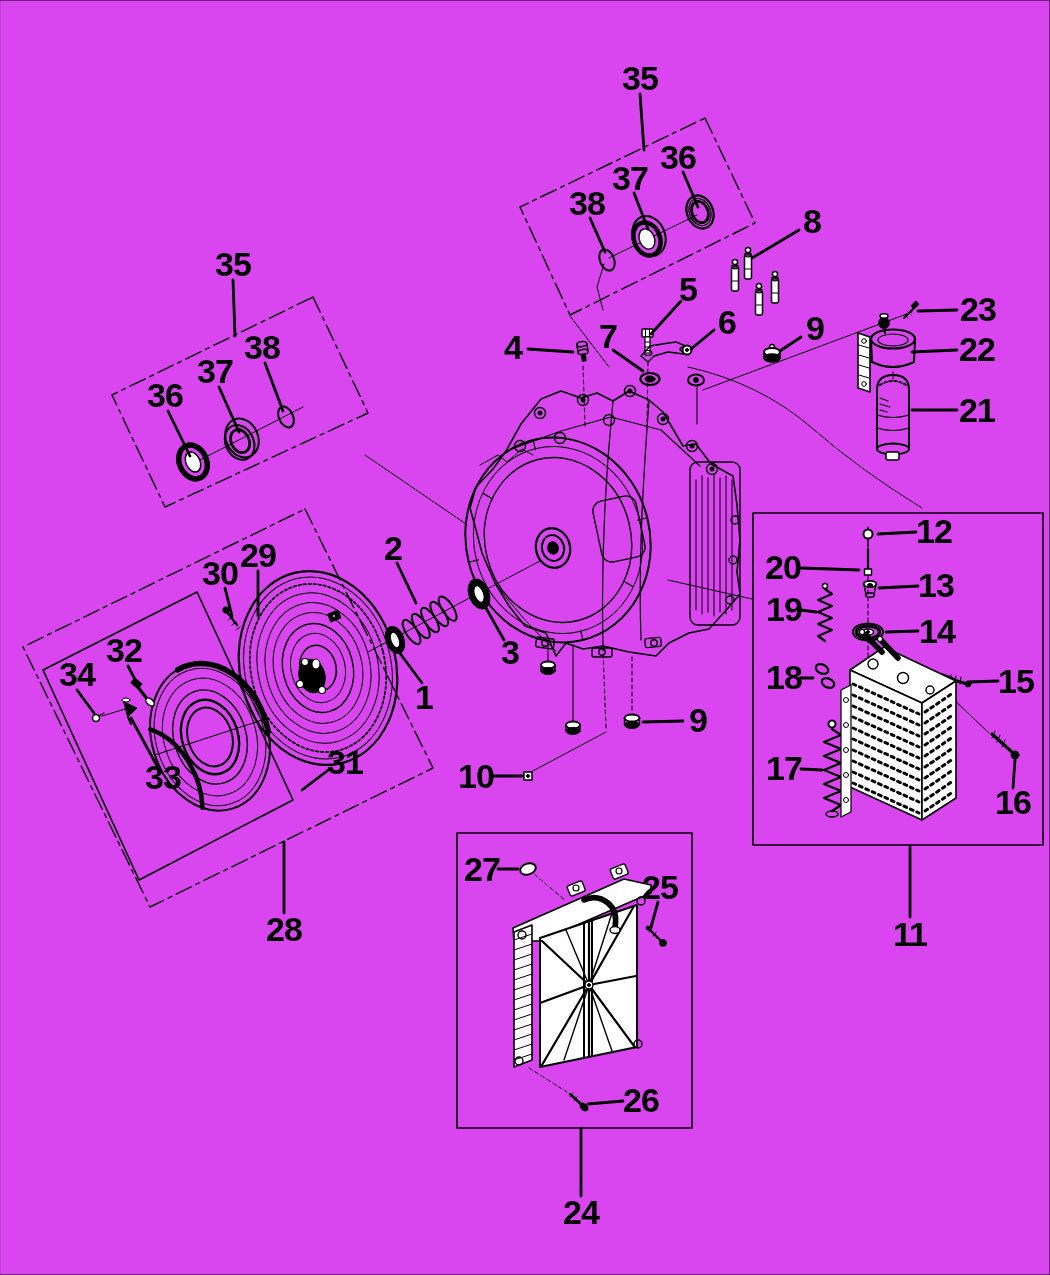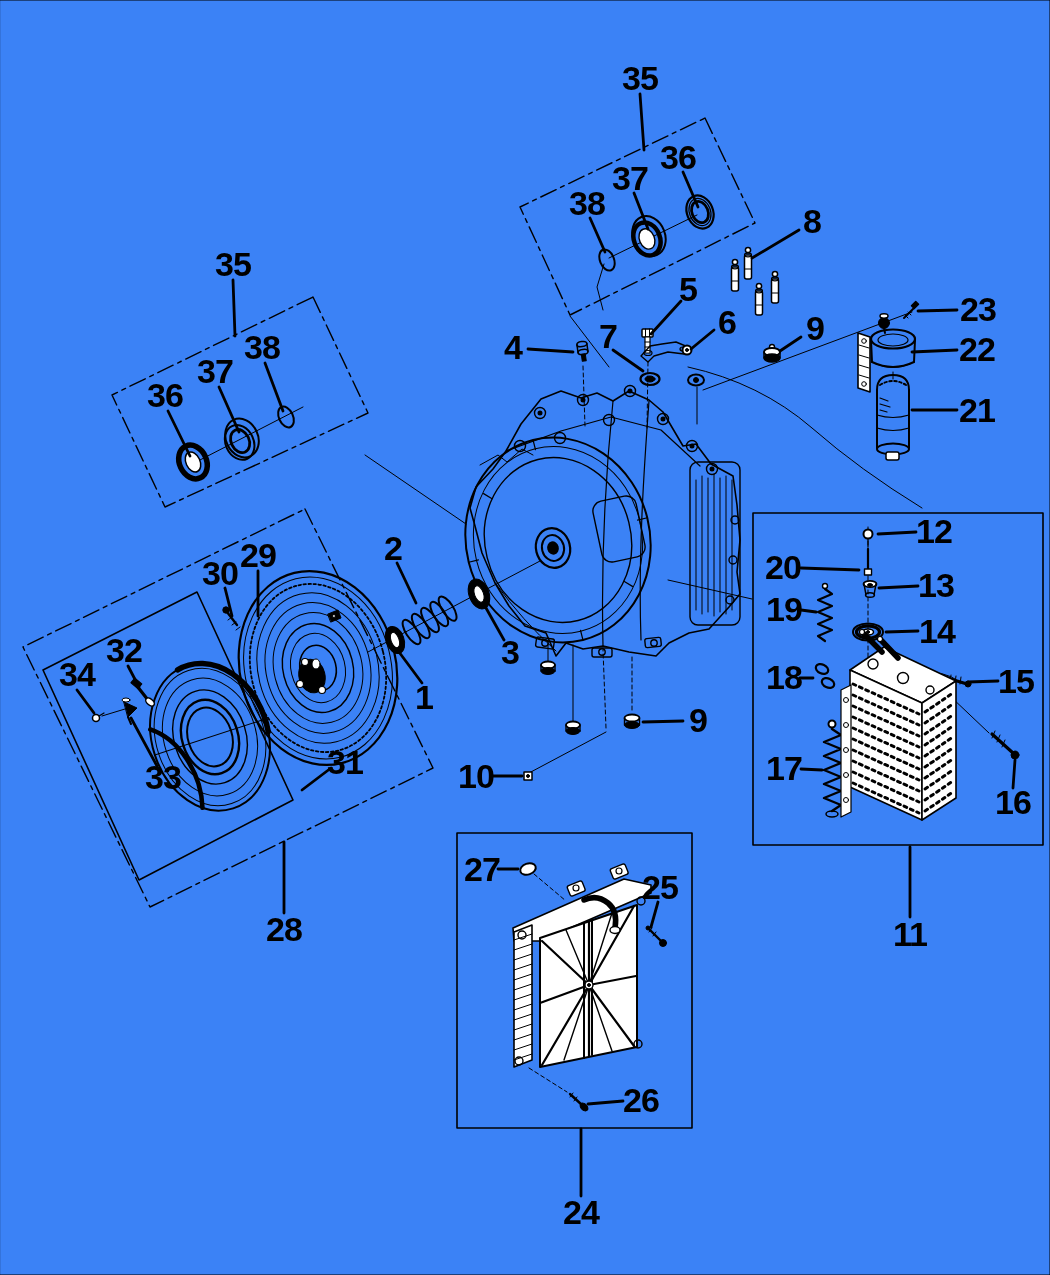--- a/index.html
+++ b/index.html
@@ -1,16 +1,16 @@
 <!DOCTYPE html>
 <html><head>
 <meta charset="utf-8">
 <style>
   html,body{margin:0;padding:0;background:#ffffff;}
-  #stage{width:1050px;height:1275px;position:relative;background:#3b82f6;}
+  #stage{width:1050px;height:1275px;position:relative;background:#d946ef;}
   svg{display:block}
   svg *{stroke:#000;fill:none;stroke-linecap:round;stroke-linejoin:round}
   .s10{stroke-width:1}.s12{stroke-width:1.2}.s14{stroke-width:1.4}.s15{stroke-width:1.5}
   .s16{stroke-width:1.6}.s18{stroke-width:1.8}.s20{stroke-width:2}.s22{stroke-width:2.2}
   .s24{stroke-width:2.4}.s28{stroke-width:2.8}.s32{stroke-width:3.2}.s45{stroke-width:4.5}
   .s55{stroke-width:5.5}
   .fb{fill:#000}.fw{fill:#fff}
   .dd{stroke-dasharray:17 5 4 5}
   .dsh{stroke-dasharray:4 3}
   .tex{stroke-dasharray:3 4;stroke-width:3}

